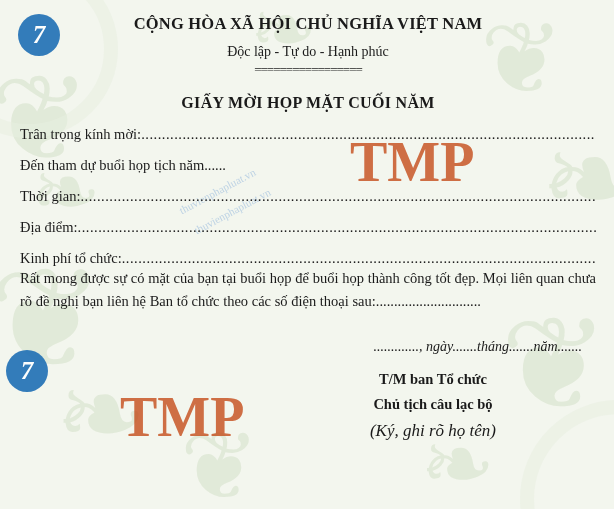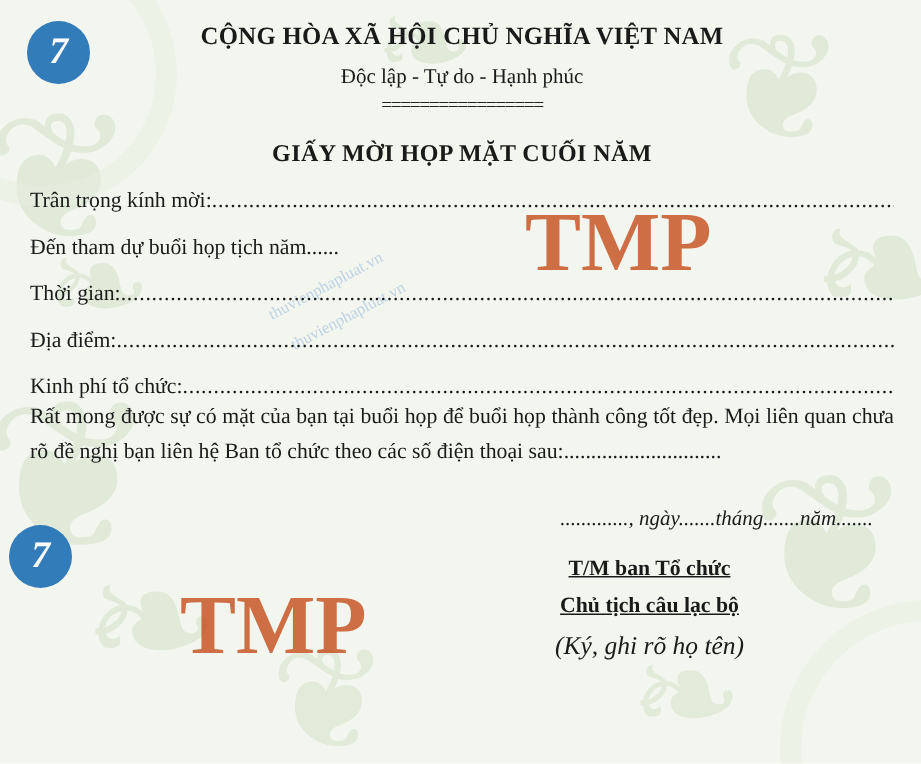--- a/index.html
+++ b/index.html
@@ -128,21 +128,20 @@
     padding-right: 14px;
   }
   .sign-block {
     margin-top: 16px;
     text-align: center;
     padding-left: 250px;
   }
   .sign-line1, .sign-line2 {
     font-weight: bold;
     font-size: 14.5px;
-    text-decoration: underline;
   }
   .sign-line2 { margin-top: 8px; }
   .sign-note {
     margin-top: 8px;
     font-style: italic;
     font-size: 17px;
   }
 </style>
 </head>
 <body>

